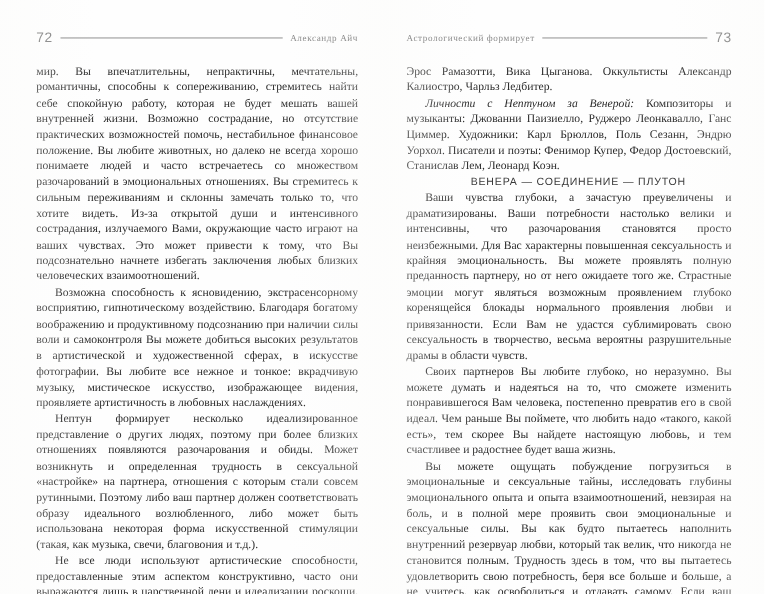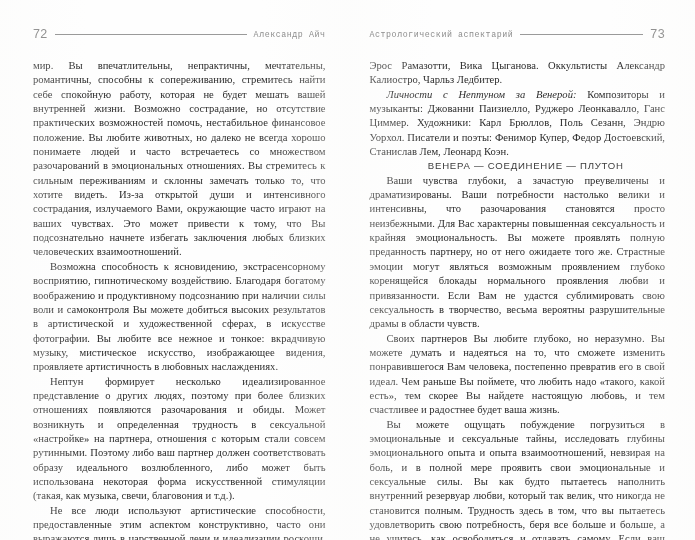--- a/index.html
+++ b/index.html
@@ -46,21 +46,21 @@
   }
   .runhead .folio {
     font-family: "Liberation Sans", "DejaVu Sans", sans-serif;
     font-size: 12.5px;
     color: #7a7a7a;
     letter-spacing: 0.4px;
     flex: 0 0 auto;
     line-height: 1;
   }
   .runhead .title {
-    font-family: Liberation Mono, monospace;
+    font-family: Liberation Serif, serif;
     font-size: 8.3px;
     color: #8d8d8d;
     letter-spacing: 0.55px;
     white-space: nowrap;
     flex: 0 0 auto;
     line-height: 1;
     position: relative;
     top: -1px;
   }
   .runhead .rule {
@@ -132,21 +132,21 @@
       <p>Нептун формирует несколько идеализированное представление о других людях, поэтому при более близких отношениях появляются разочарования и обиды. Может возникнуть и определенная трудность в сексуальной «настройке» на партнера, отношения с которым стали совсем рутинными. Поэтому либо ваш партнер должен соответствовать образу идеального возлюбленного, либо может быть использована некоторая форма искусственной стимуляции (такая, как музыка, свечи, благовония и т.д.).</p>
       <p>Не все люди используют артистические способности, предоставленные этим аспектом конструктивно, часто они выражаются лишь в царственной лени и идеализации роскоши, материальных благ. Нередко люди с таким аспектом полностью отрываются от реальности и уходят в мир внутренних переживаний.</p>
 
     </div>
   </div>
 
   <div class="page page-right">
     <div class="paper-tint"></div>
 
     <div class="runhead">
-      <span class="title">Астрологический аспектарий</span>
+      <span class="title">Астрологический формирует</span>
       <span class="rule"></span>
       <span class="folio">73</span>
     </div>
 
     <div class="col">
       <p class="cont">Эрос Рамазотти, Вика Цыганова. Оккультисты Александр Калиостро, Чарльз Ледбитер.</p>
       <p><span class="it">Личности с Нептуном за Венерой:</span><span> Композиторы и музыканты: Джованни Паизиелло, Руджеро Леонкавалло, Ганс Циммер. Художники: Карл Брюллов, Поль Сезанн, Эндрю Уорхол. Писатели и поэты: Фенимор Купер, Федор Достоевский, Станислав Лем, Леонард Коэн.</span></p>
 
       <p class="sec-head">ВЕНЕРА — СОЕДИНЕНИЕ — ПЛУТОН</p>
 

